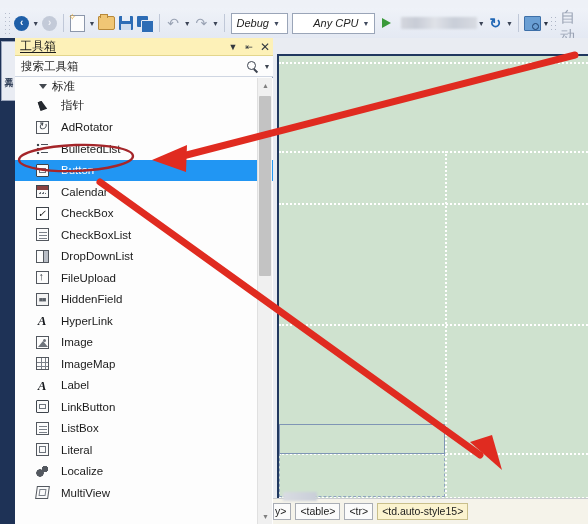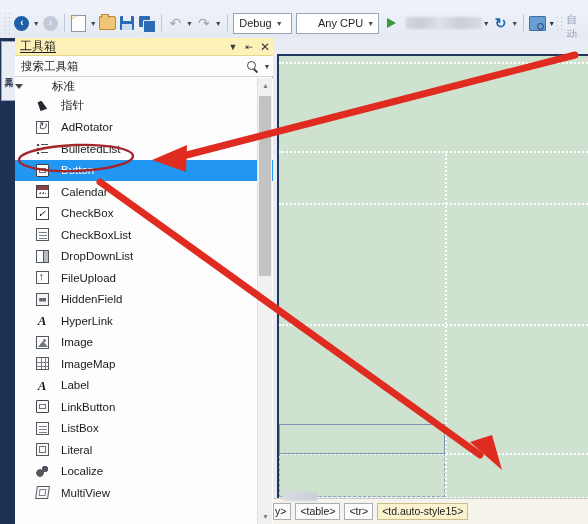--- a/index.html
+++ b/index.html
@@ -141,20 +141,21 @@
   }
   .tb-combo {
     height: 19px;
     background: #fff;
     border: 1px solid #9aa5b8;
     display: flex; align-items: center;
     padding: 0 0 0 5px;
     font-size: 11px;
     color: #1e1e1e;
     margin: 4px 2px;
+    font-style: italic;
   }
   .tb-combo .cval { white-space: nowrap; }
   .tb-combo .carr {
     width: 15px; text-align: center;
     font-size: 7px; color: #404a5e;
   }
   .combo-debug { width: 64px; }
   .combo-cpu { width: 95px; justify-content: flex-end; }
   .run-tri {
     width: 0; height: 0;
@@ -197,21 +198,21 @@
     display: flex; flex-direction: column;
     align-items: center; justify-content: center;
     font-size: 7px; color: #2b3445;
   }
   .dotcol {
     width: 8px; height: 14px;
     background-image: radial-gradient(circle at 1.5px 1.5px, #aeb6c6 .9px, transparent 1px);
     background-size: 4px 4px;
   }
   .auto-label {
-    font-size: 11px;
+    font-size: 15px;
     color: #9aa3b4;
     padding: 0 4px;
     margin-top: 7px;
   }
 
   
   .dockbar {
     position: absolute;
     left: 0; top: 38px;
     width: 15px; height: 486px;
@@ -312,24 +313,23 @@
     position: absolute;
     left: 0; top: 40px;
     width: 258px; height: 446px;
     background: #fdfdfd;
     overflow: hidden;
   }
   .grp-row {
     height: 17px;
     display: flex;
     align-items: center;
-    padding-left: 0;
+    padding-left: 24px;
     font-size: 11.5px;
     color: #1e1e1e;
-    gap: 24px;
   }
   .grp-row .tri {
     width: 0; height: 0;
     border-left: 4px solid transparent;
     border-right: 4px solid transparent;
     border-top: 5px solid #43484f;
     margin-right: 5px;
   }
   .item-row {
     height: 21.5px;

